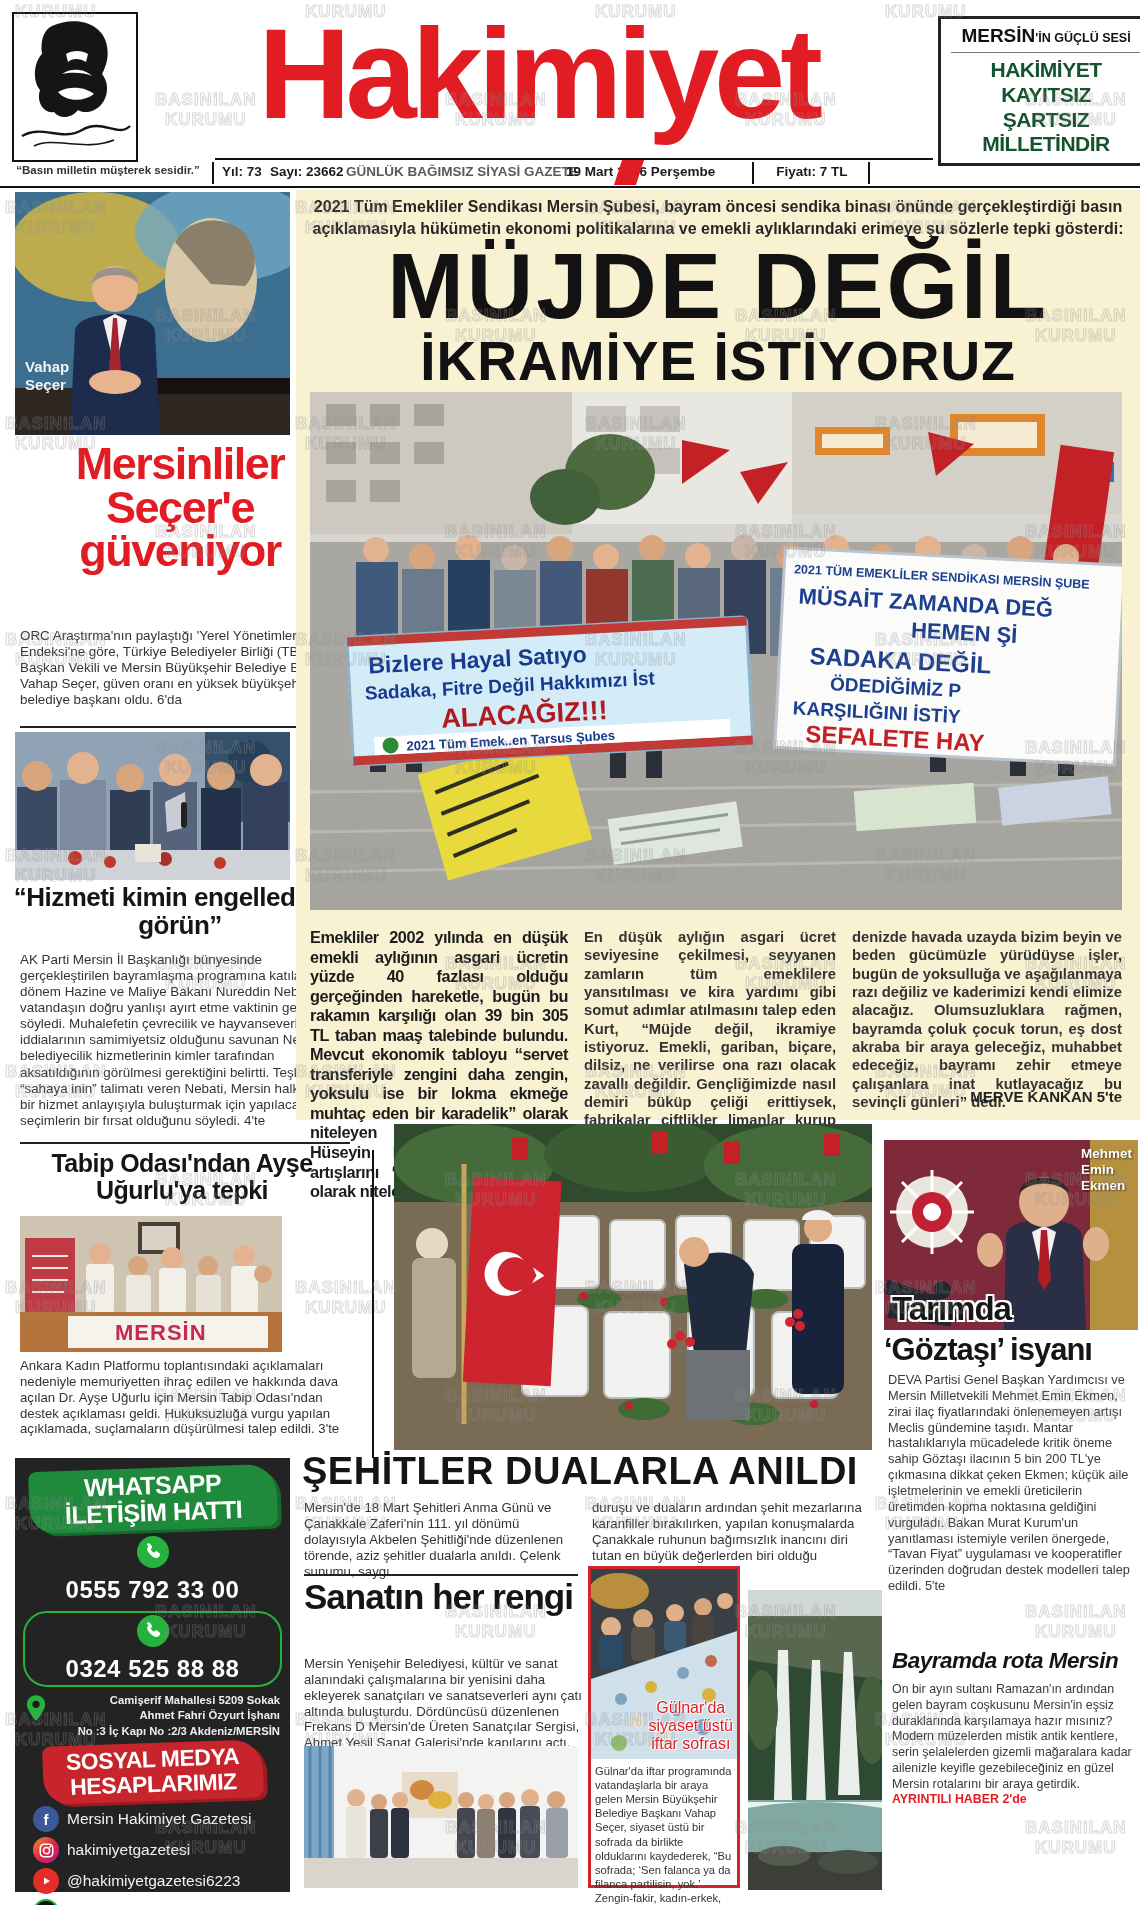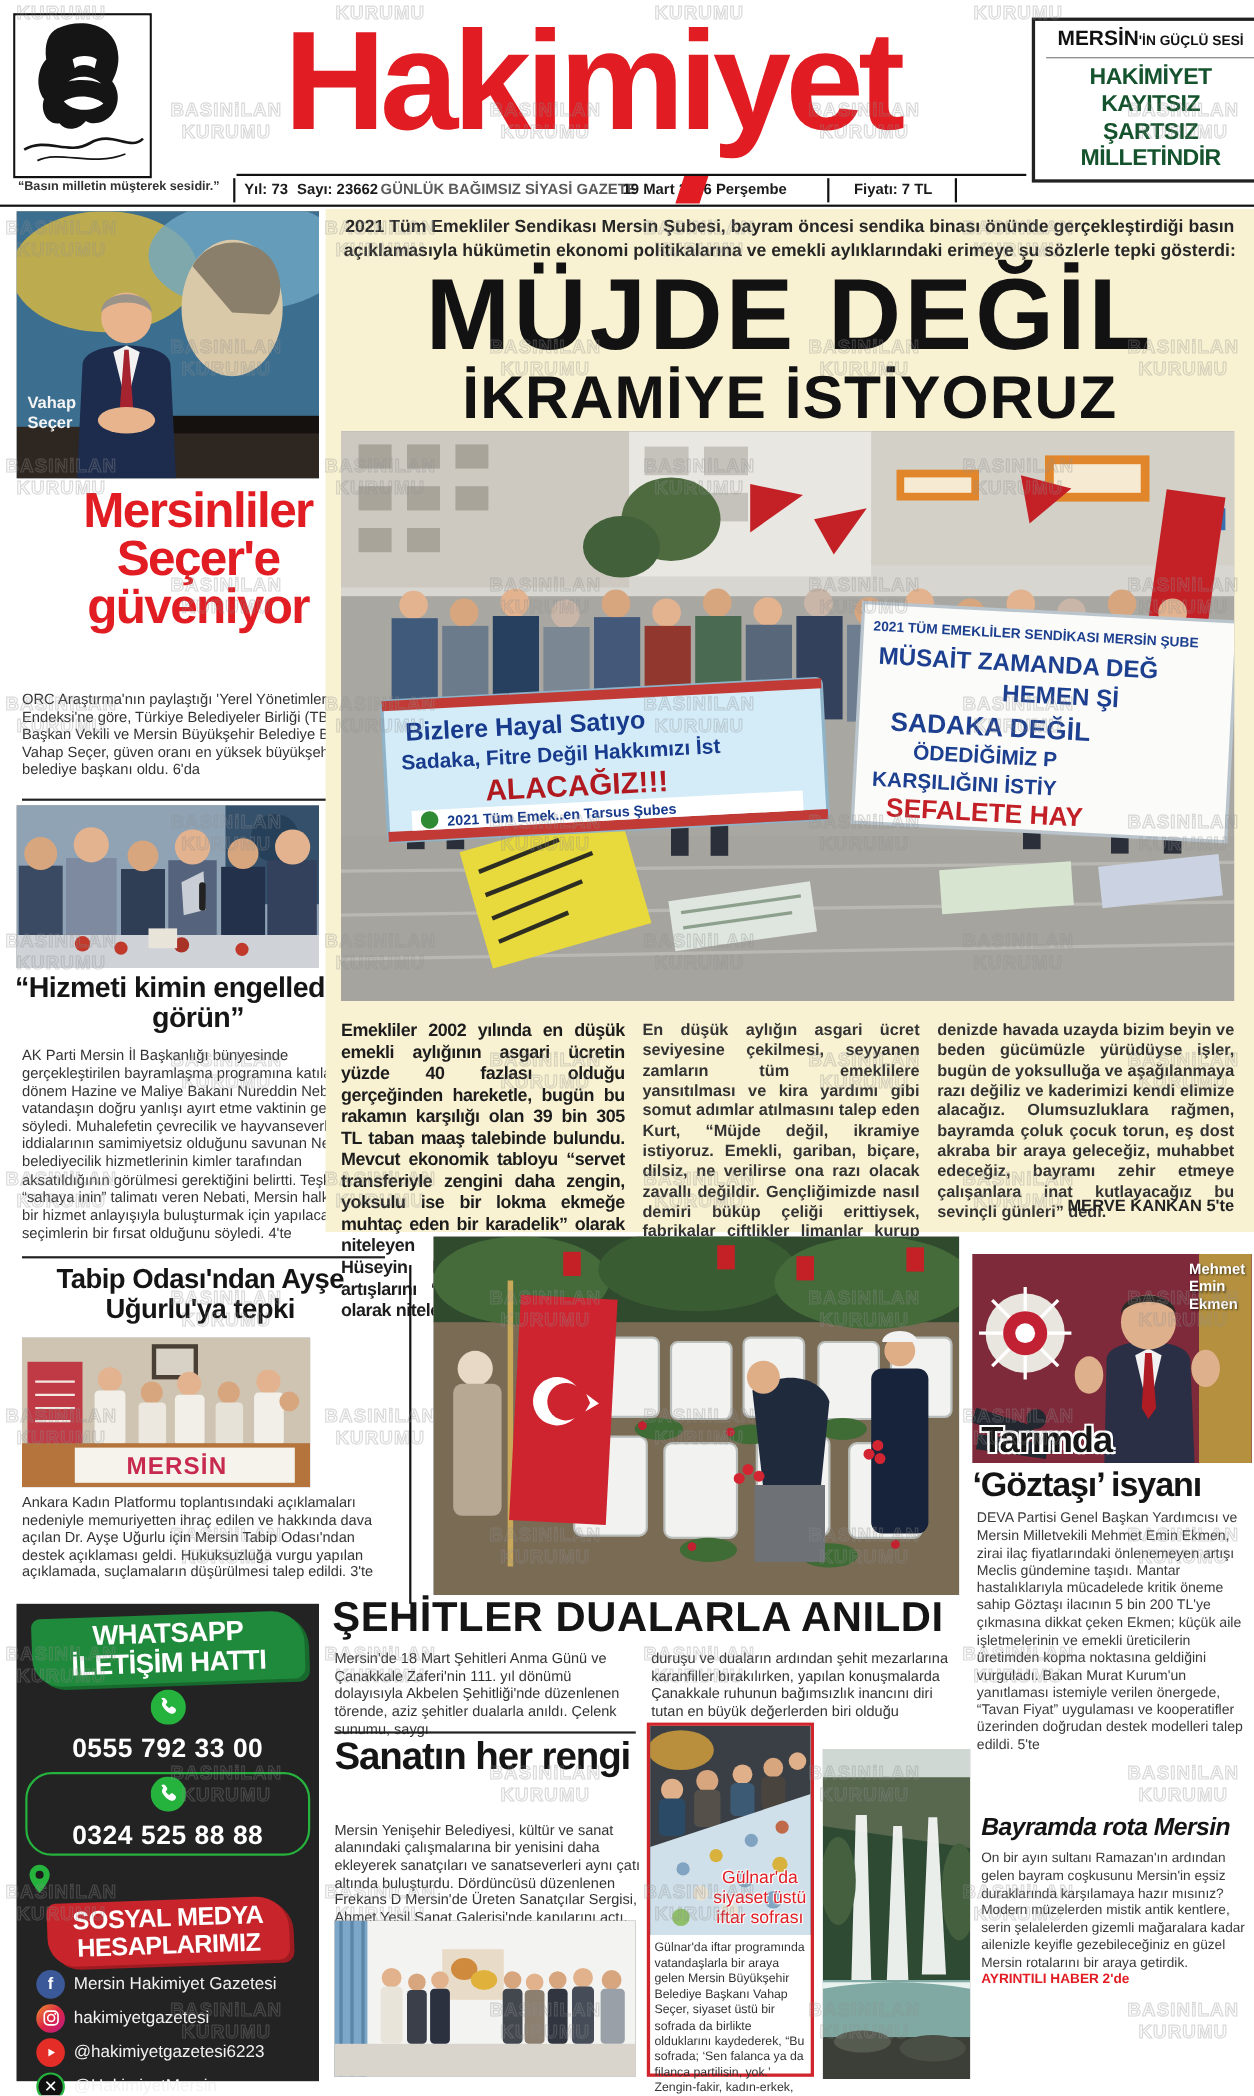--- a/index.html
+++ b/index.html
@@ -236,20 +236,25 @@
           <circle cx="12" cy="12" r="12" fill="#25b33e"></circle>
           <path d="M7.2 6.2c.8-.9 2.1-.9 2.8 0l1 1.3c.5.6.4 1.5-.2 2l-.6.5c.4 1 1.6 2.2 2.6 2.6l.5-.6c.5-.6 1.4-.7 2-.2l1.3 1c.9.7.9 2 0 2.8-.9.9-2.4 1.2-3.6.6-1.8-.9-4.1-3.2-5-5-.6-1.2-.3-2.7.6-3.6z" fill="#fff"></path>
         </svg>
       <span class="num">0324 525 88 88</span>
     </div>
     <div class="addr">
       <svg style="width:22px;height:30px;flex:0 0 22px;" viewBox="0 0 24 30">
           <path d="M12 1C6.5 1 2 5.5 2 11c0 7.4 10 18 10 18s10-10.6 10-18C22 5.5 17.5 1 12 1z" fill="#25b33e"></path>
           <circle cx="12" cy="11" r="4" fill="#1c1c1c"></circle>
         </svg>
+      <div class="lines">
+        <div>Camişerif Mahallesi 5209 Sokak</div>
+        <div>Ahmet Fahri Özyurt İşhanı</div>
+        <div>No :3 İç Kapı No :2/3 Akdeniz/MERSİN</div>
+      </div>
     </div>
     <div class="brush red" style="width:200px;">
       <div class="bg"></div>
       <div class="t" style="font-size:23px;">SOSYAL MEDYA</div>
       <div class="t" style="font-size:23px;">HESAPLARIMIZ</div>
     </div>
     <div class="soc-row">
       <span class="soc-ic" style="background:#3b5998;">f</span>
       <span class="lbl">Mersin Hakimiyet Gazetesi</span>
     </div>

